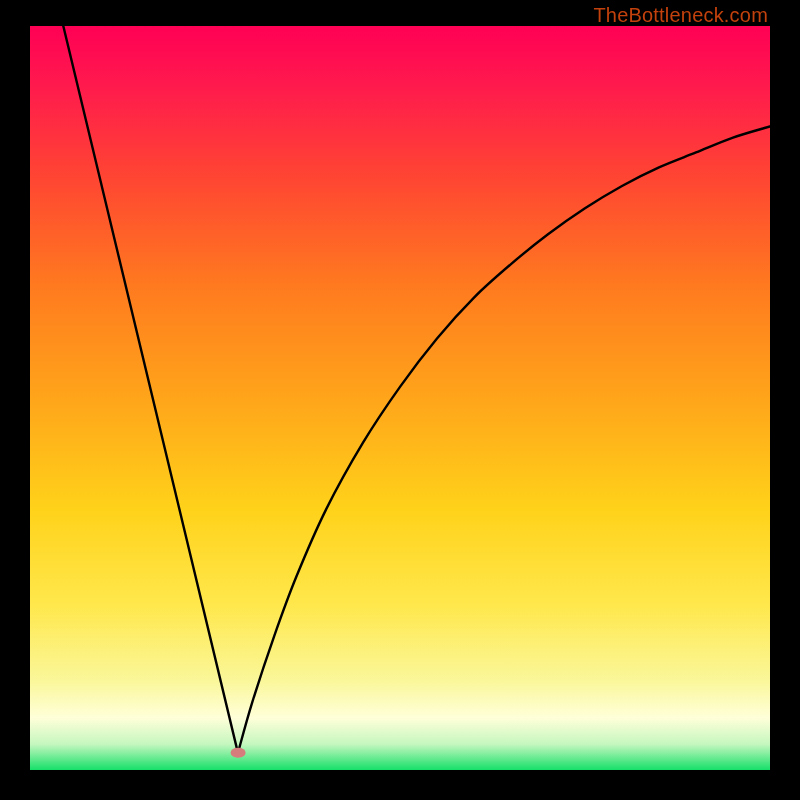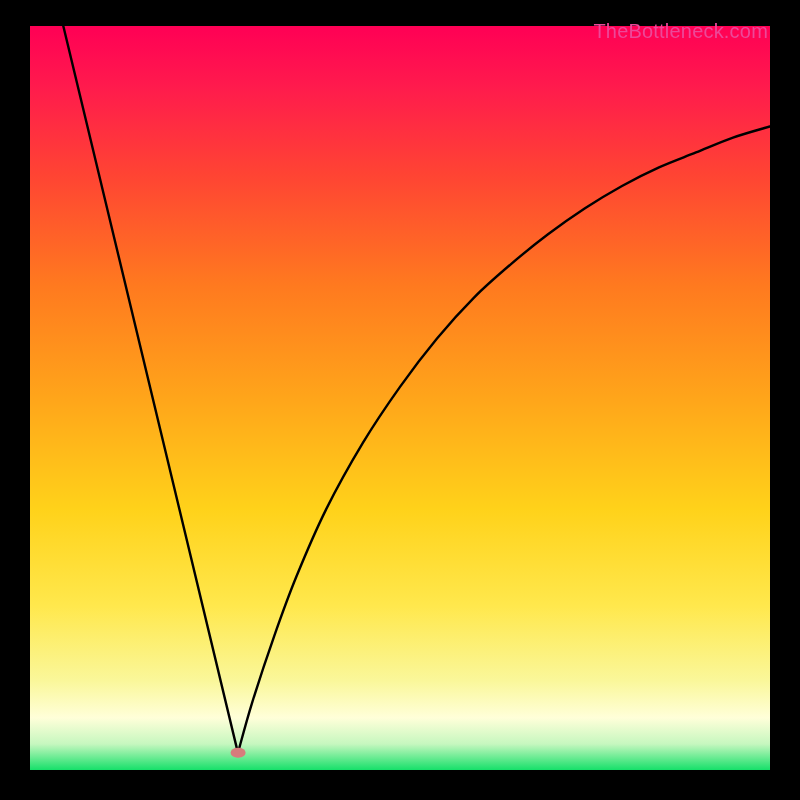--- a/index.html
+++ b/index.html
@@ -21,23 +21,23 @@
   }
   .plot-area {
     position: absolute;
     left: 0;
     top: 0;
     width: 740px;
     height: 744px;
   }
   .watermark {
     position: absolute;
-    top: 20px;
+    top: 4px;
     right: 32px;
-    color: #ec4899;
+    color: #c2410c;
     font-size: 20px;
     font-weight: 500;
     letter-spacing: 0.2px;
   }
   .marker {
     position: absolute;
     background: #d77c7c;
     border-radius: 50% / 50%;
     transform: translate(-50%, -50%);
   }

